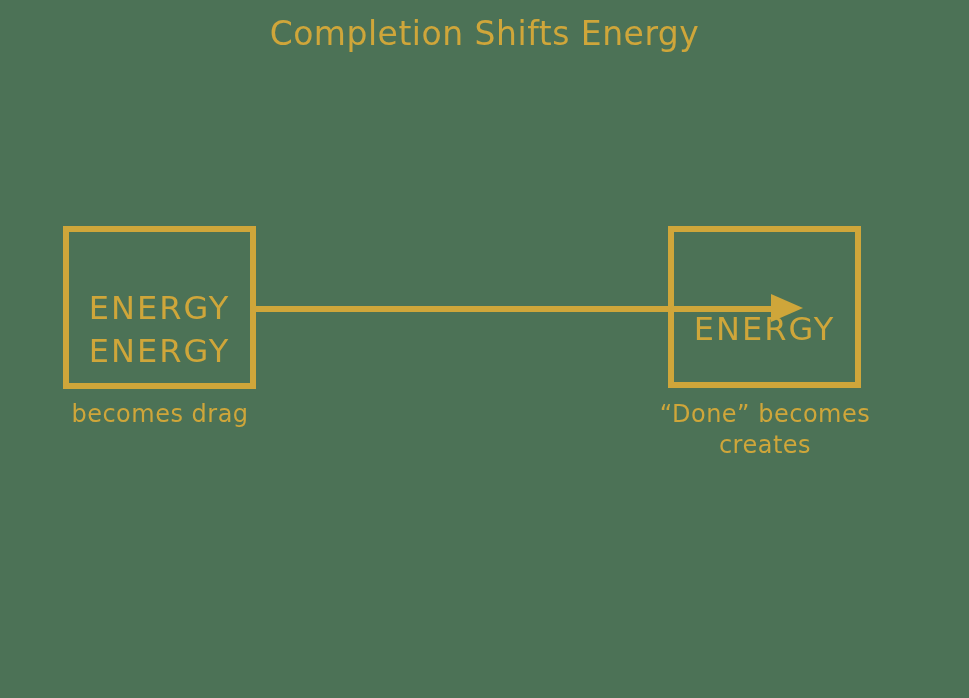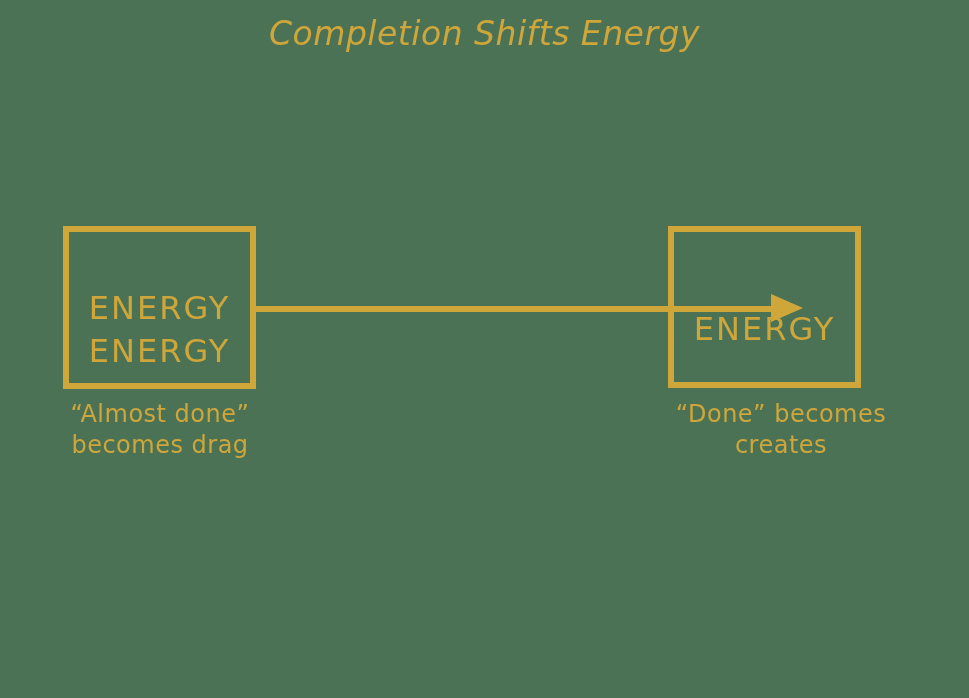--- a/index.html
+++ b/index.html
@@ -21,21 +21,20 @@
   }
   .title {
     position: absolute;
     left: 0; right: 0;
     top: 14px;
     text-align: center;
     font-size: 33px;
     font-weight: 500;
     letter-spacing: 0.5px;
     color: var(--accent);
-    font-style: italic;
   }
   .box {
     position: absolute;
     border: 6px solid var(--accent);
     background: transparent;
     display: flex;
     align-items: center;
     justify-content: center;
   }
   .box-left  { left: 63px;  top: 226px; width: 193px; height: 163px; }
@@ -63,21 +62,21 @@
     top: 399px;
     transform: translateX(-50%);
     text-align: center;
     font-size: 24px;
     line-height: 31px;
     letter-spacing: 0.5px;
     white-space: nowrap;
     color: var(--accent);
   }
   .caption-left  { left: 160px; }
-  .caption-right { left: 781px; }
+  .caption-right { left: 765px; }
 </style>
 </head>
 <body>
 
 <div class="canvas">
 
   <div class="title">Completion Shifts Energy</div>
 
   <div class="box box-left">
     <div class="box-label">
@@ -91,21 +90,20 @@
       <span>ENERGY</span>
     </div>
   </div>
 
   <svg class="arrow-layer" viewBox="0 0 969 698" xmlns="http://www.w3.org/2000/svg" aria-hidden="true">
     <line x1="256" y1="309" x2="776" y2="309" stroke="#CFA63A" stroke-width="6"></line>
     <polygon points="803,308 771,294 771,322" fill="#CFA63A"></polygon>
   </svg>
 
   <div class="caption caption-left">
-    <div>“Almost done”</div>
     <div>becomes drag</div>
   </div>
 
   <div class="caption caption-right">
     <div>“Done” becomes</div>
     <div>creates</div>
   </div>
 
 </div>
 

